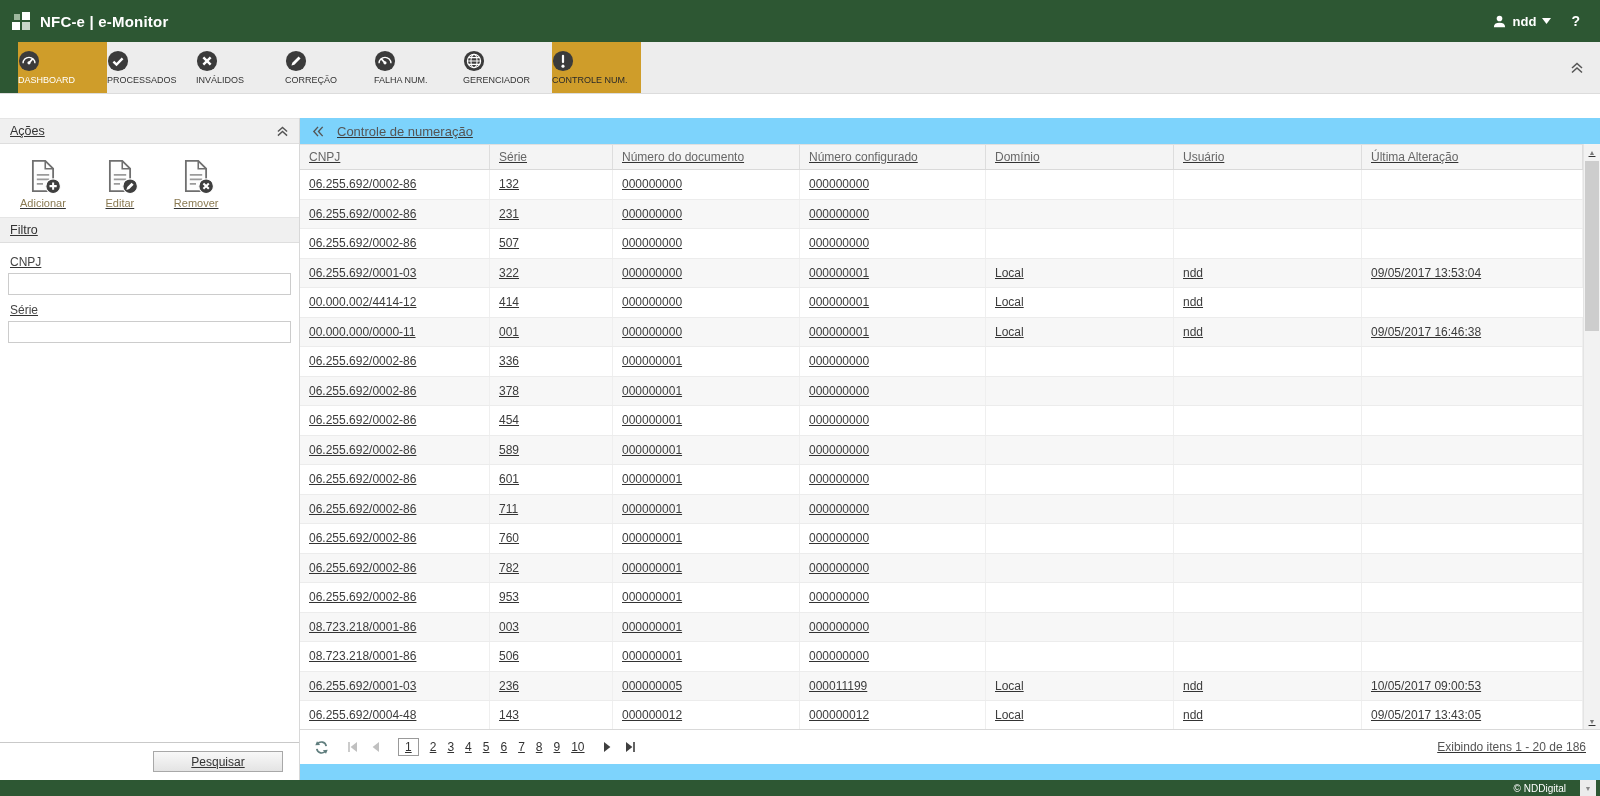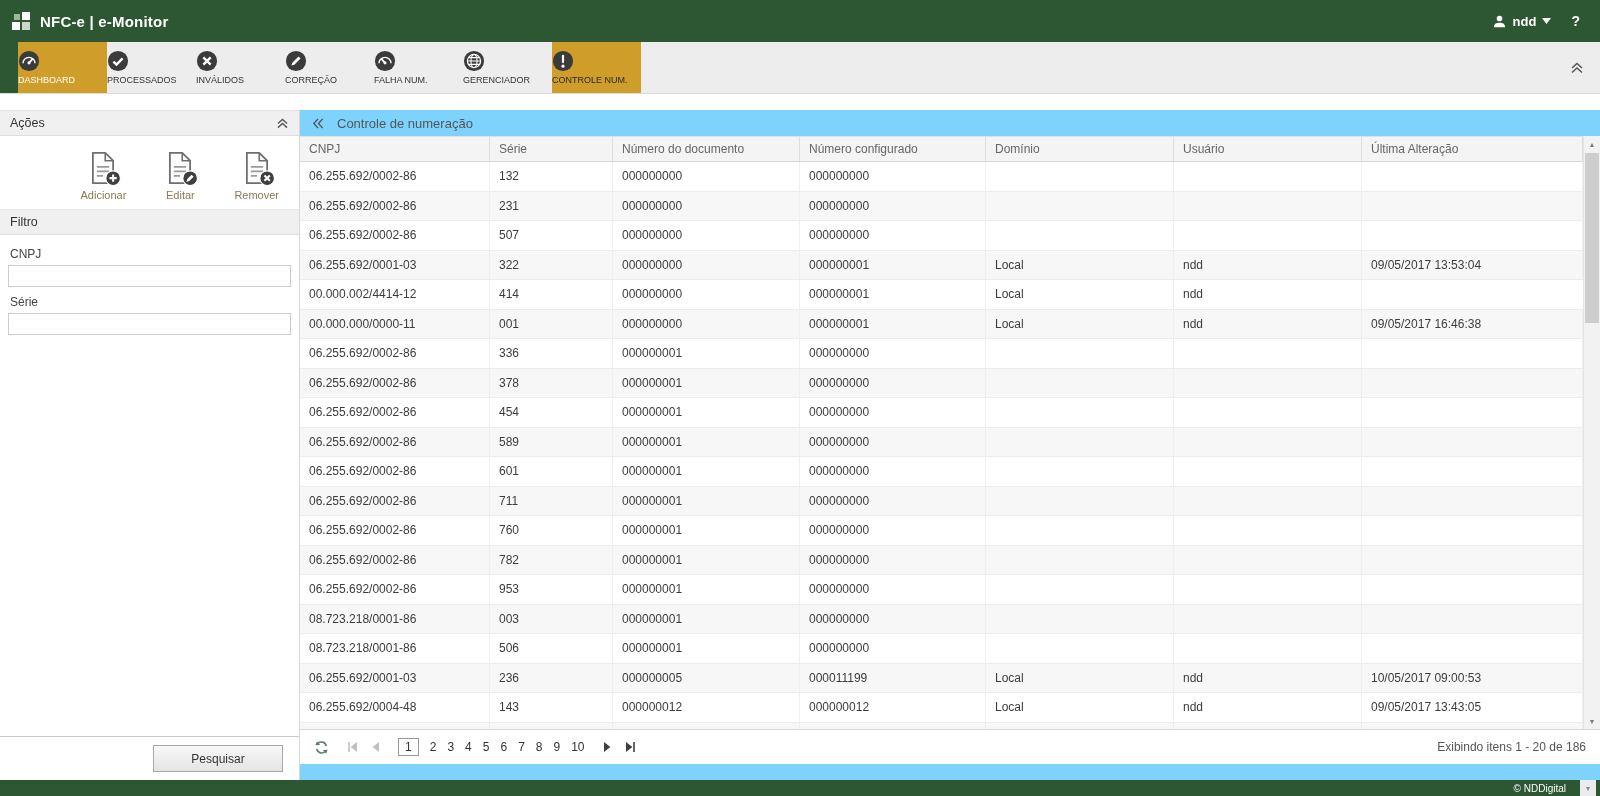--- a/index.html
+++ b/index.html
@@ -24,34 +24,34 @@
   .tabs { display:flex; }
   .tab { width:89px; display:flex; flex-direction:column; align-items:flex-start; justify-content:center; gap:3px; cursor:pointer; }
   .tab.active { background:#cf9d2a; }
   .tab-ic svg { width:22px; height:22px; display:block; }
   .tab-label { font-size:9px; color:#333; white-space:nowrap; }
   .tab.active .tab-label { color:#fff; }
   .tab.active.dark-label .tab-label { color:#2a2a2a; }
   .toolbar-collapse { margin-left:auto; align-self:center; margin-right:16px; cursor:pointer; display:flex; }
 
   
-  .body { flex:1; display:flex; min-height:0; background:#fff; padding-top:16px; }
+  .body { flex:1; display:flex; min-height:0; background:#fff; padding-top:24px;text-decoration:underline; }
 
   
   .sidebar { width:300px; flex:0 0 300px; border-right:1px solid #d8d8d8; display:flex; flex-direction:column; min-height:0; background:#fff; }
   .section-bar { background:#f0f0f0; border-top:1px solid #e5e5e5; border-bottom:1px solid #dedede; padding:5px 10px; display:flex; align-items:center; justify-content:space-between; font-size:12.5px; color:#333; }
-  .actions { display:flex; gap:36px; padding:14px 20px 8px;justify-content:flex-end; }
+  .actions { display:flex; gap:36px; padding:14px 20px 8px; }
   .action { display:flex; flex-direction:column; align-items:center; gap:3px; cursor:pointer; }
   .action-ic svg { width:36px; height:36px; display:block; }
   .action-label { font-size:11px; color:#8a7a52; }
   .filter-fields { padding:4px 8px 0; display:flex; flex-direction:column; }
   .field-label { font-size:12px; color:#444; margin:8px 2px 4px; }
   .field-input { width:100%; height:22px; border:1px solid #ccc; padding:0 5px; font-family:"Liberation Sans", sans-serif; font-size:12px; color:#333; }
   .search-row { margin-top:auto; border-top:1px solid #c9c9c9; padding:8px 16px; display:flex; justify-content:flex-end; }
-  .search-btn { width:130px; height:27px; background:linear-gradient(#f8f8f8,#e4e4e4); border:1px solid #a8a8a8; font-family:"Liberation Sans", sans-serif; font-size:12px; color:#333; cursor:pointer; }
+  .search-btn { width:130px; height:21px; background:linear-gradient(#f8f8f8,#e4e4e4); border:1px solid #a8a8a8; font-family:"Liberation Sans", sans-serif; font-size:12px; color:#333; cursor:pointer; }
 
   
   .content { flex:1; display:flex; flex-direction:column; min-width:0; min-height:0; padding-bottom:16px; background:#7dd3fc; }
   .content-title { height:26px; display:flex; align-items:center; gap:12px; padding:0 12px; flex:0 0 26px; color:#555; font-size:13px; }
   .dbl-chevron { display:flex; cursor:pointer; }
   .table-wrap { flex:1; display:flex; min-height:0; }
   .table { flex:1; display:flex; flex-direction:column; min-width:0; overflow:hidden; }
   .thead, .trow { display:grid; grid-template-columns:190px 123px 187px 186px 188px 188px 1fr; }
   .thead { background:#f4f4f4; border-top:1px solid #e0e0e0; border-bottom:1px solid #d9d9d9; flex:0 0 26px; height:26px; }
   .hcell { display:flex; align-items:center; padding:0 9px; font-size:12px; color:#666; border-right:1px solid #ddd; white-space:nowrap; overflow:hidden; cursor:pointer; }

